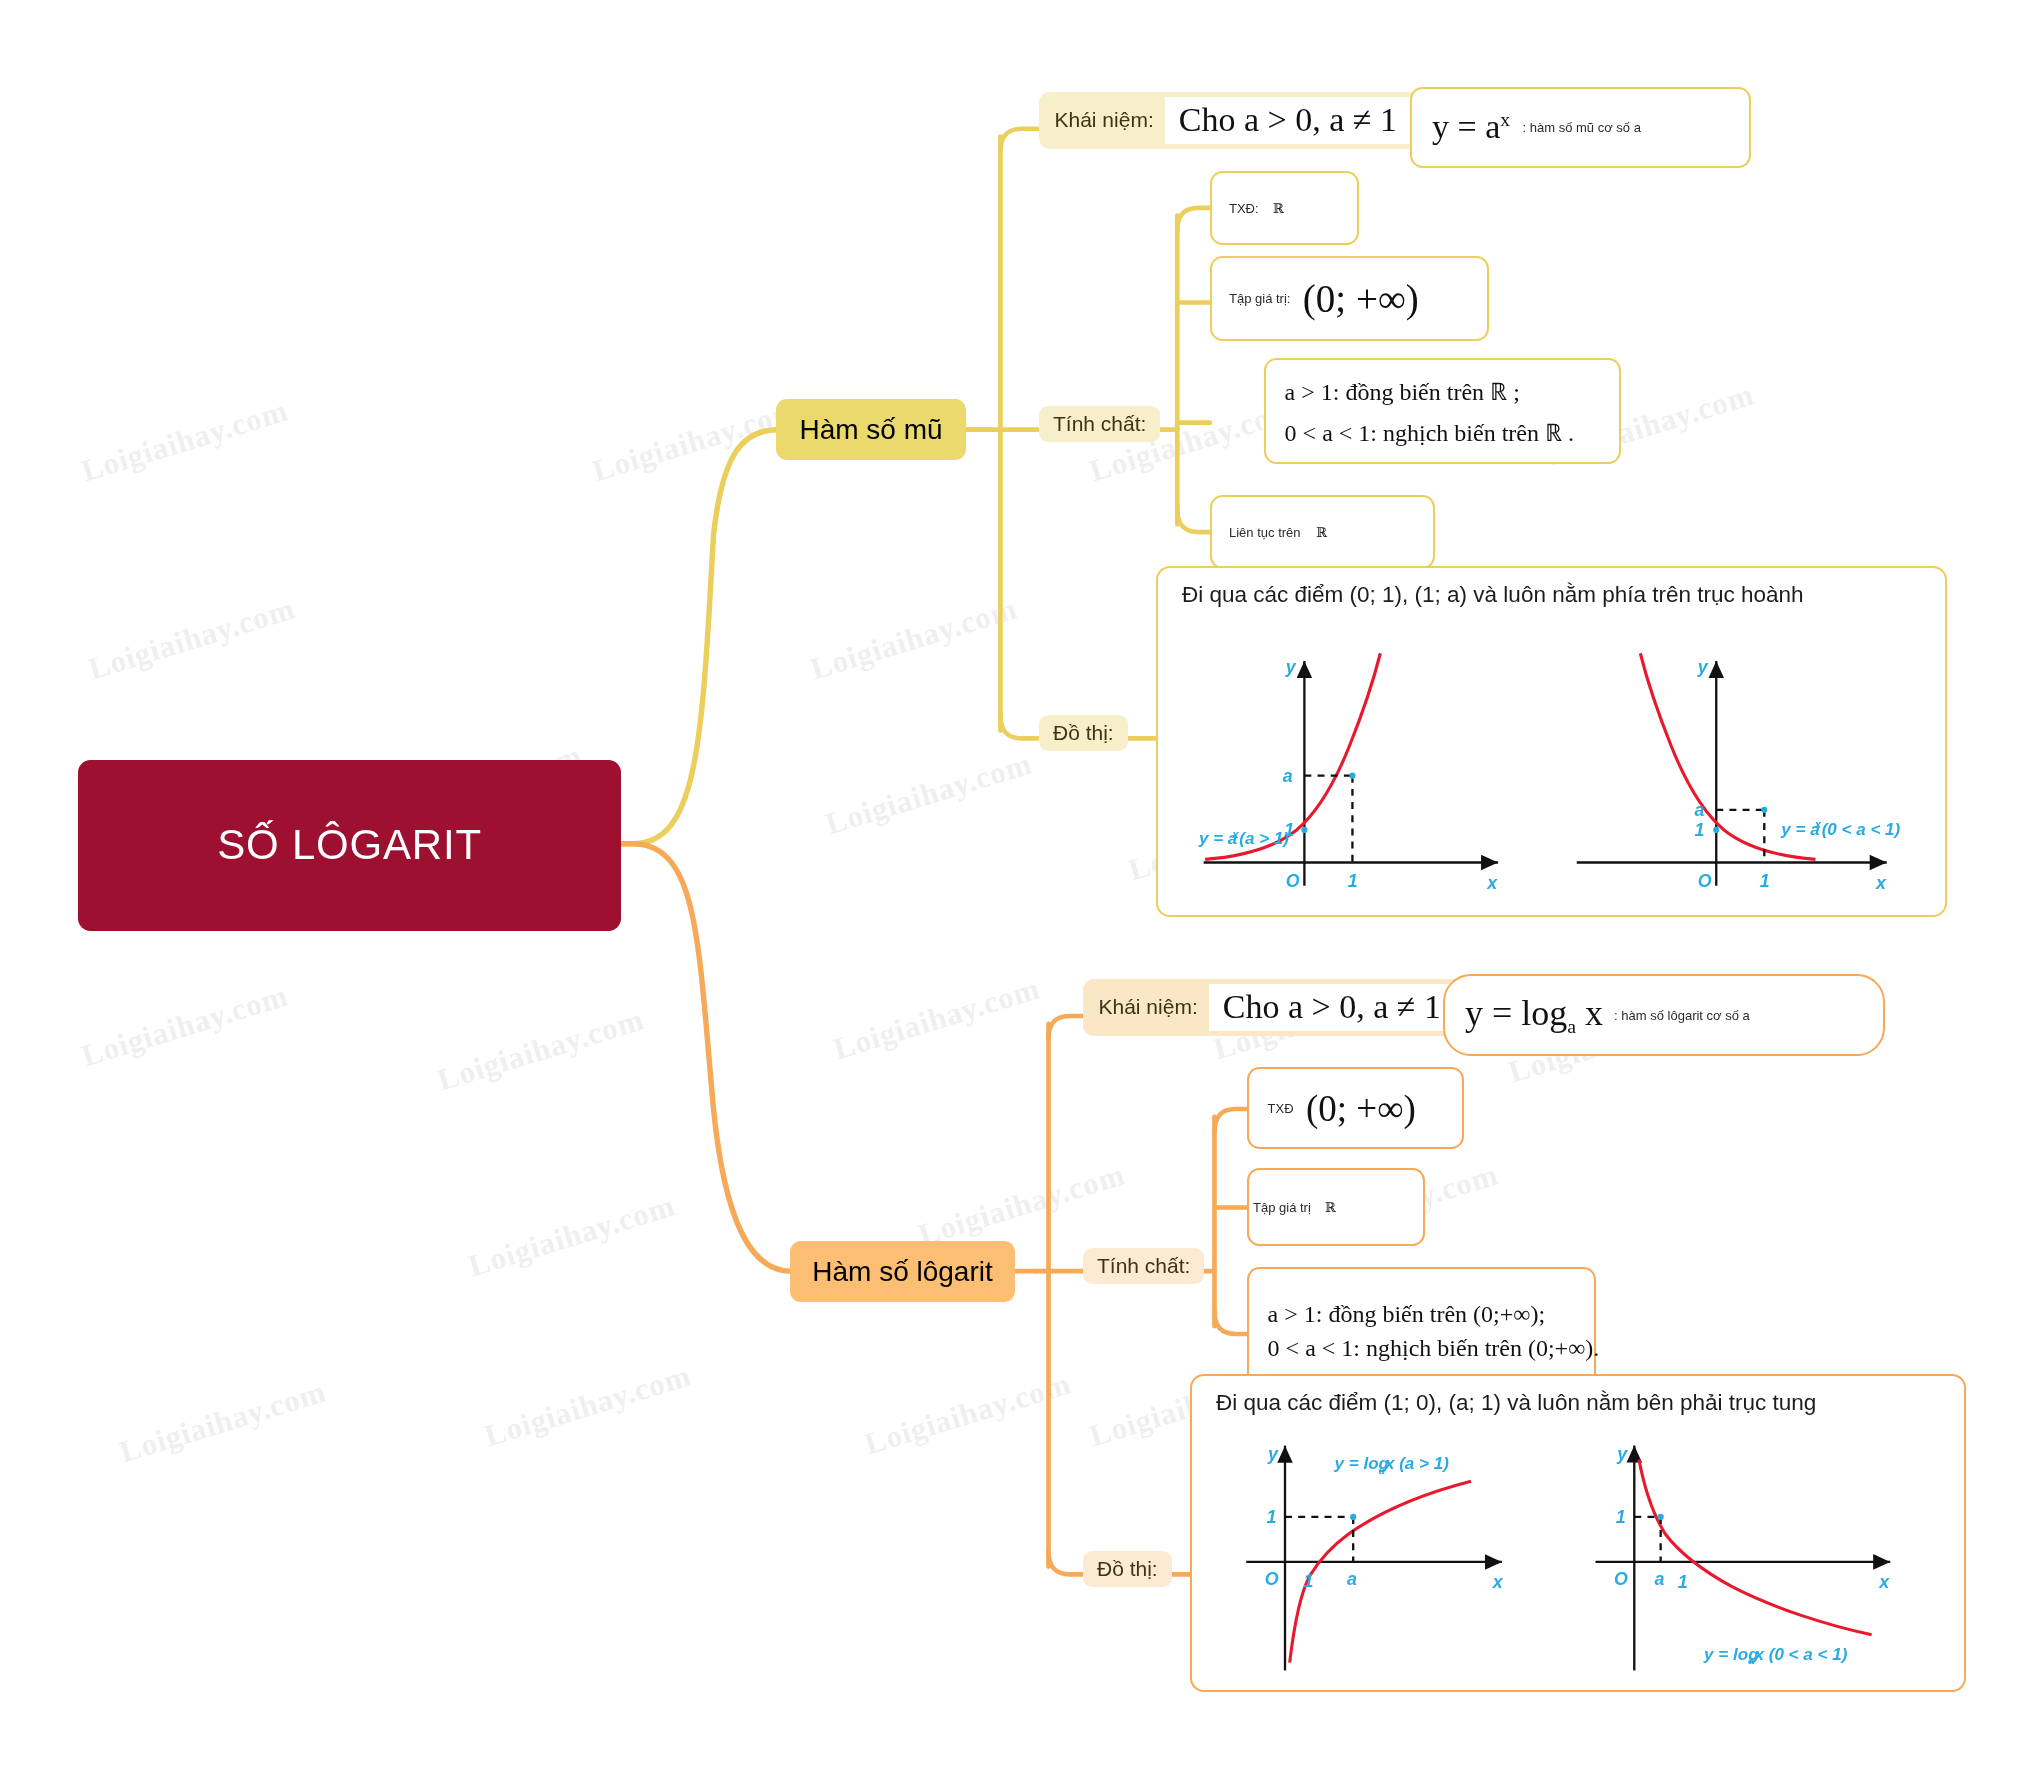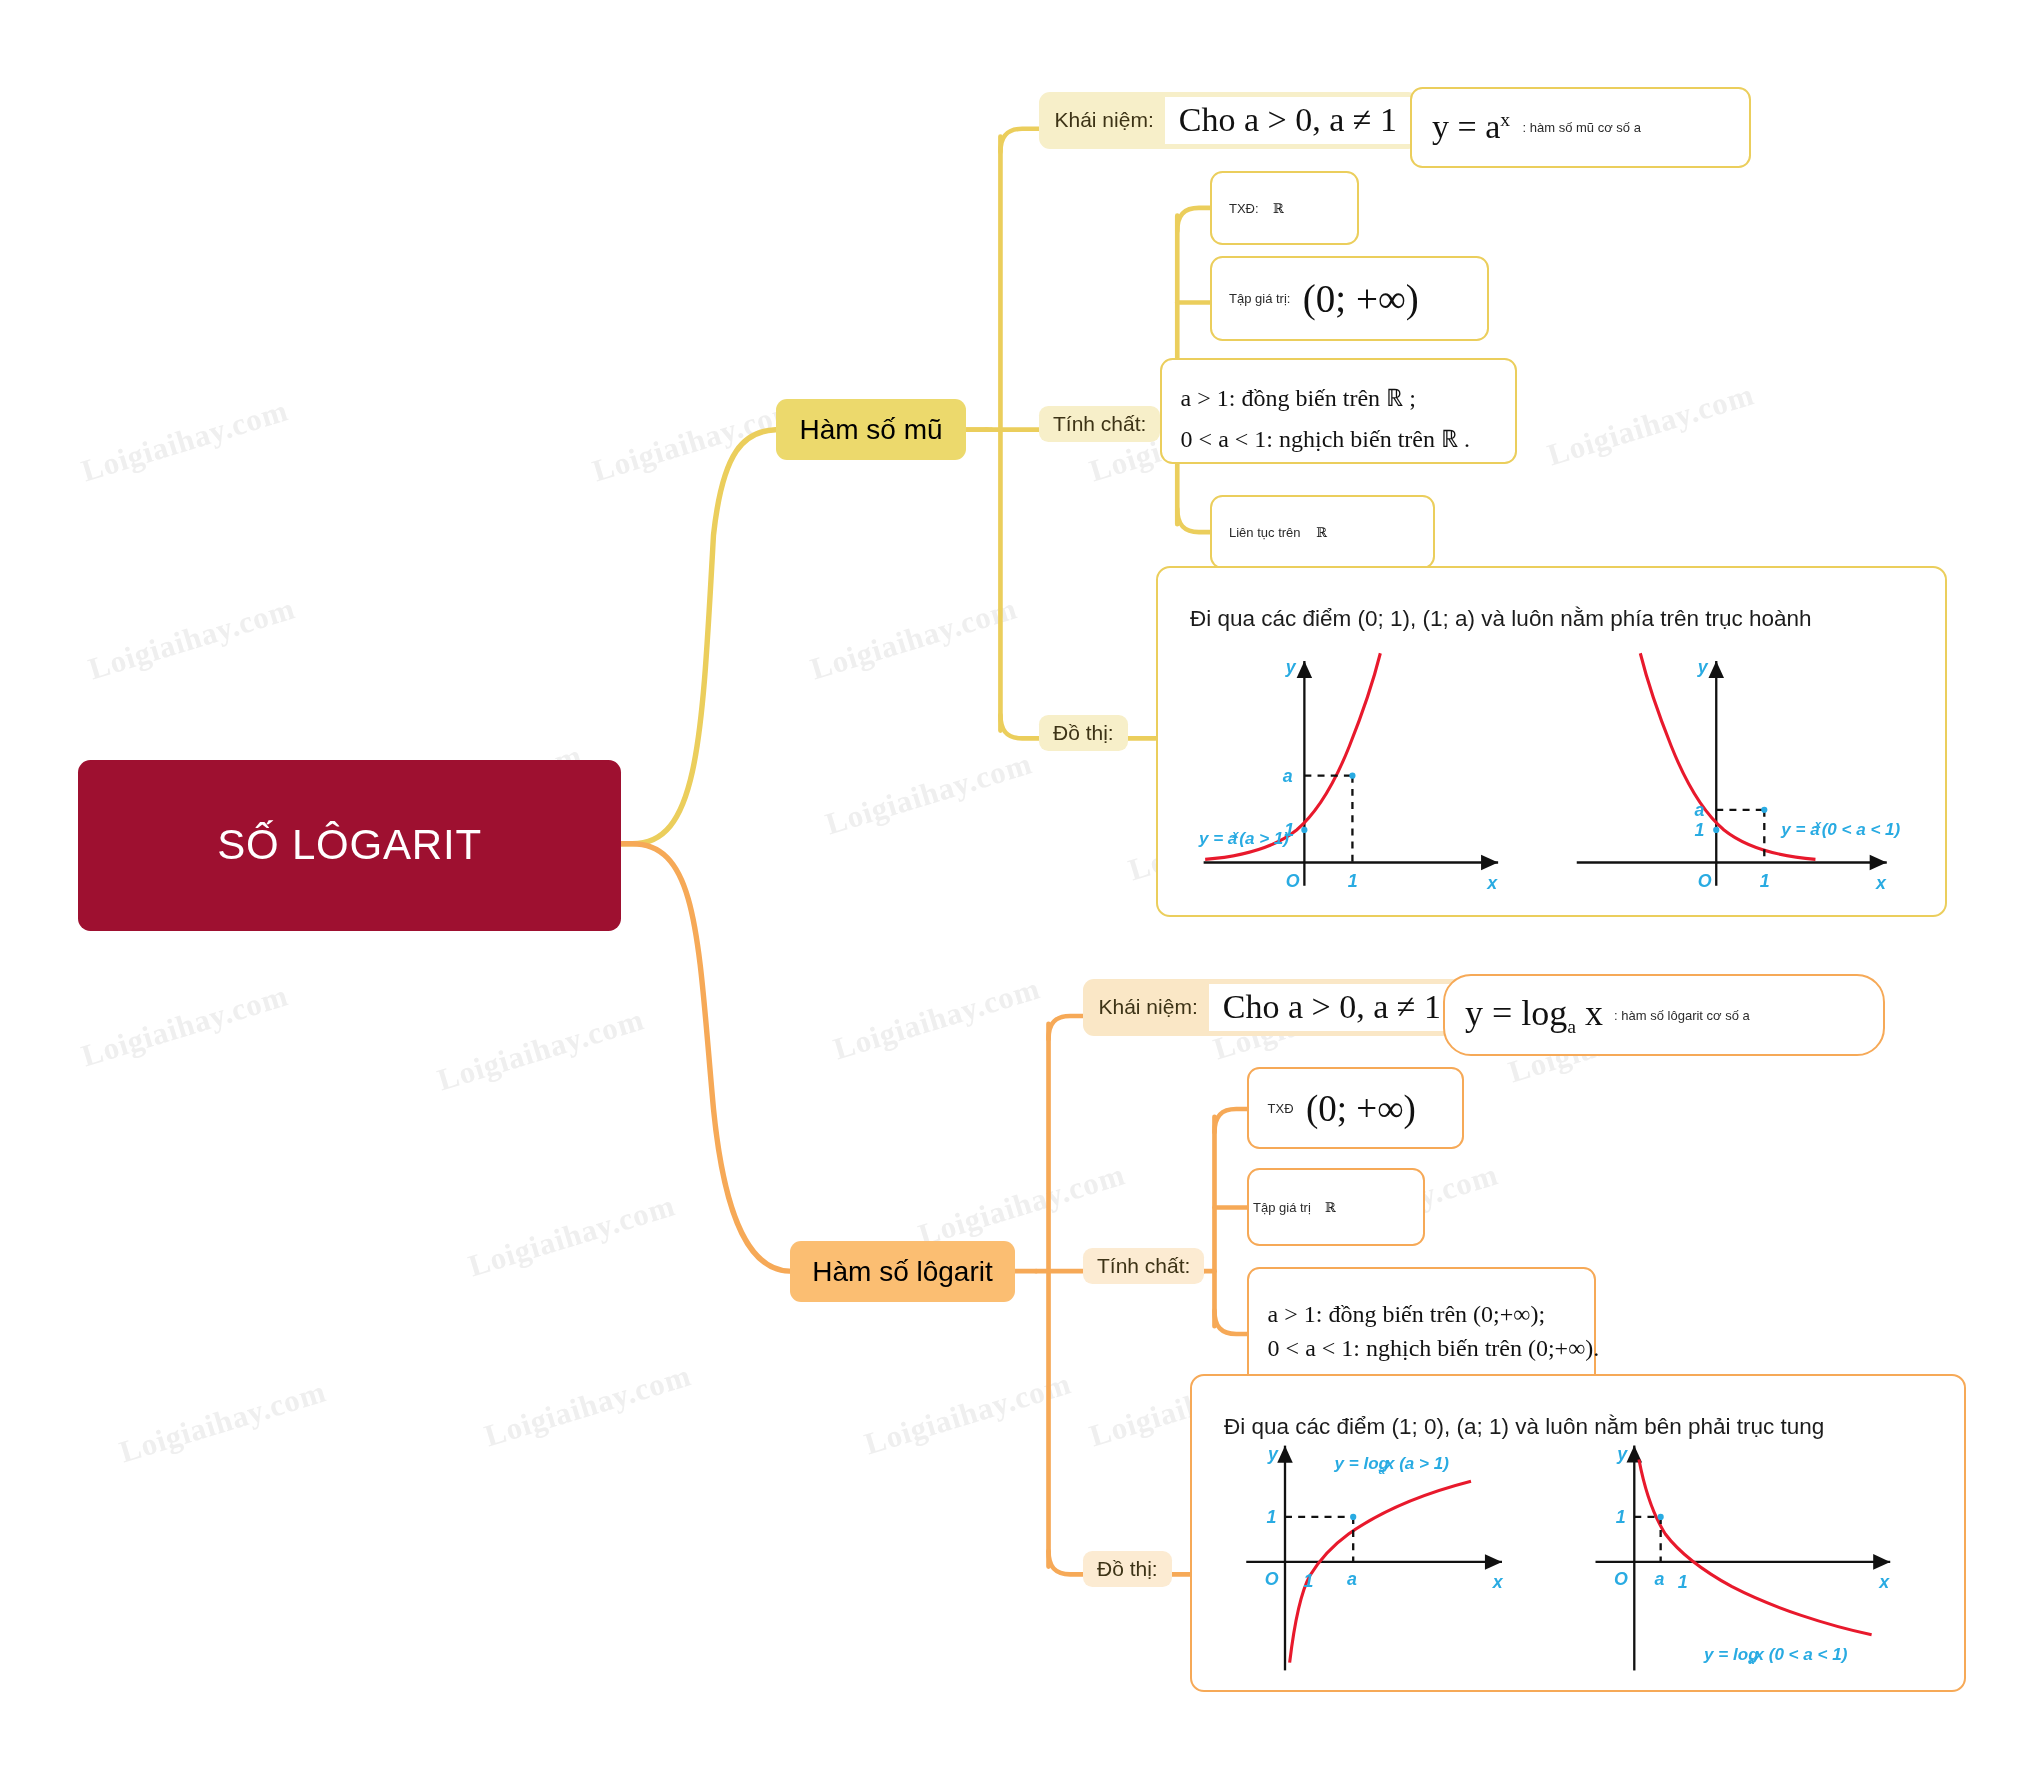--- a/index.html
+++ b/index.html
@@ -65,21 +65,21 @@
   .panel-title{font-size:22.5px;color:#1c1c1c;}
 
   .stack{display:block;}
   .stack .line{display:block;margin:7.8px 0;}
 
   
   .graphpanel{position:absolute;z-index:3;box-sizing:border-box;background:#fff;
               border-radius:14px;}
   .gp-y{border:2.3px solid #EBCE5C;}
   .gp-o{border:2.3px solid #F6A957;}
-  .gp-head{position:absolute;left:32px;top:14px;margin-top:24px;}
+  .gp-head{position:absolute;left:24px;top:14px;}
   .gp-figs{position:absolute;left:0;right:0;bottom:4.7px;top:54px;}
   svg.fig{position:absolute;}
   .ax{stroke:#111;stroke-width:3;fill:none;}
   .curve{stroke:#E8192C;stroke-width:4;fill:none;}
   .dash{stroke:#111;stroke-width:3;fill:none;stroke-dasharray:9 8;}
   .lbl-c{fill:#29ABE2;font-family:"Liberation Sans",sans-serif;
          font-size:23px;font-style:italic;font-weight:bold;}
   .lbl-eq{fill:#29ABE2;font-family:"Liberation Sans",sans-serif;
           font-size:22px;font-style:italic;font-weight:bold;}
 </style>
@@ -185,21 +185,21 @@
   <div class="card card-y" style="left:1210px;top:171px;width:149px;height:74px;padding:0 17px;">
     <span class="note">TXĐ:</span>
     <span class="math m40 bbR" style="margin-left:14px;">ℝ</span>
   </div>
 
   <div class="card card-y" style="left:1210px;top:256px;width:279px;height:85px;padding:0 17px;">
     <span class="note">Tập giá trị:</span>
     <span class="math m40" style="margin-left:12.4px;font-size:39px;">(0; +∞)</span>
   </div>
 
-  <div class="card card-y" style="left:1160px;top:358px;width:357px;height:106px;padding:0 18.6px;align-items:flex-end;">
+  <div class="card card-y" style="left:1264px;top:358px;width:357px;height:106px;padding:0 18.6px;">
     <span class="stack">
       <span class="line math m30">a &gt; 1: đồng biến trên ℝ ;</span>
       <span class="line math m30">0 &lt; a &lt; 1: nghịch biến trên ℝ .</span>
     </span>
   </div>
 
   <div class="card card-y" style="left:1210px;top:495px;width:225px;height:74px;padding:0 17px;">
     <span class="note">Liên tục trên</span>
     <span class="math m40 bbR" style="margin-left:15.5px;">ℝ</span>
   </div>

